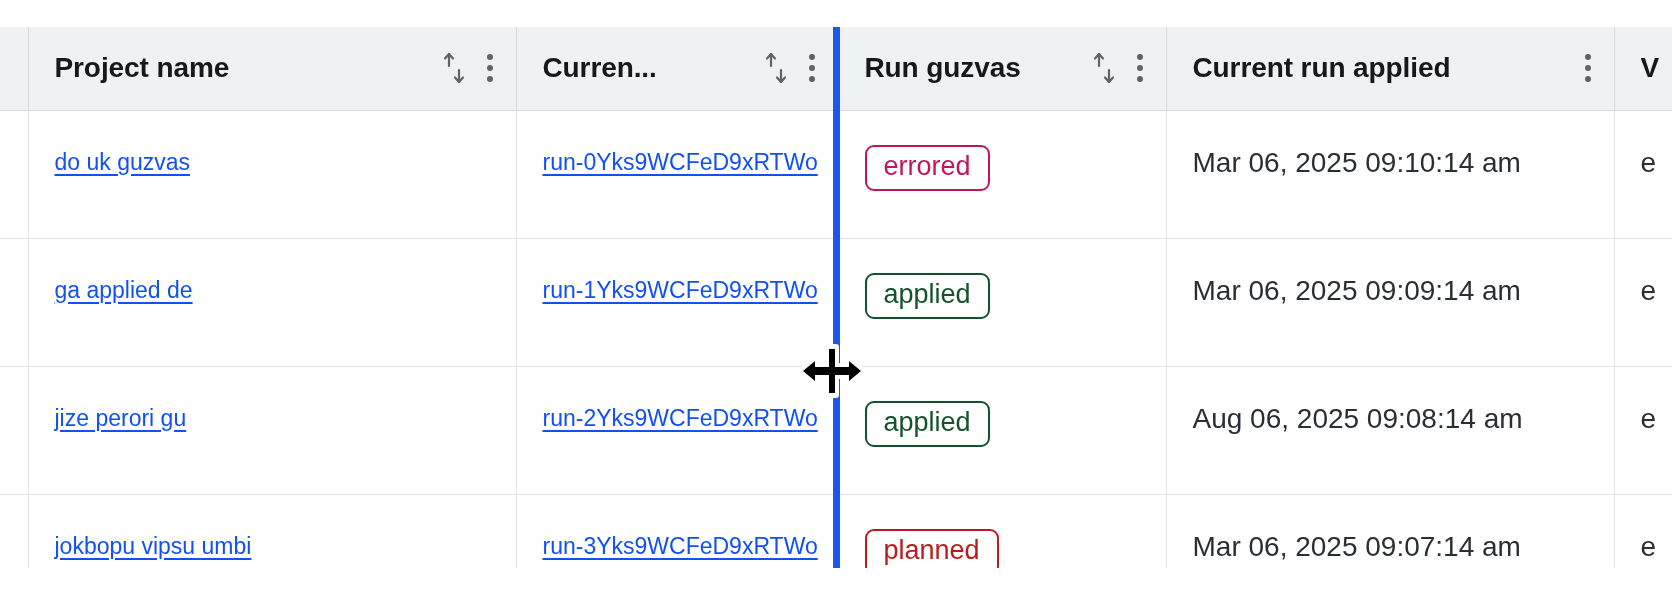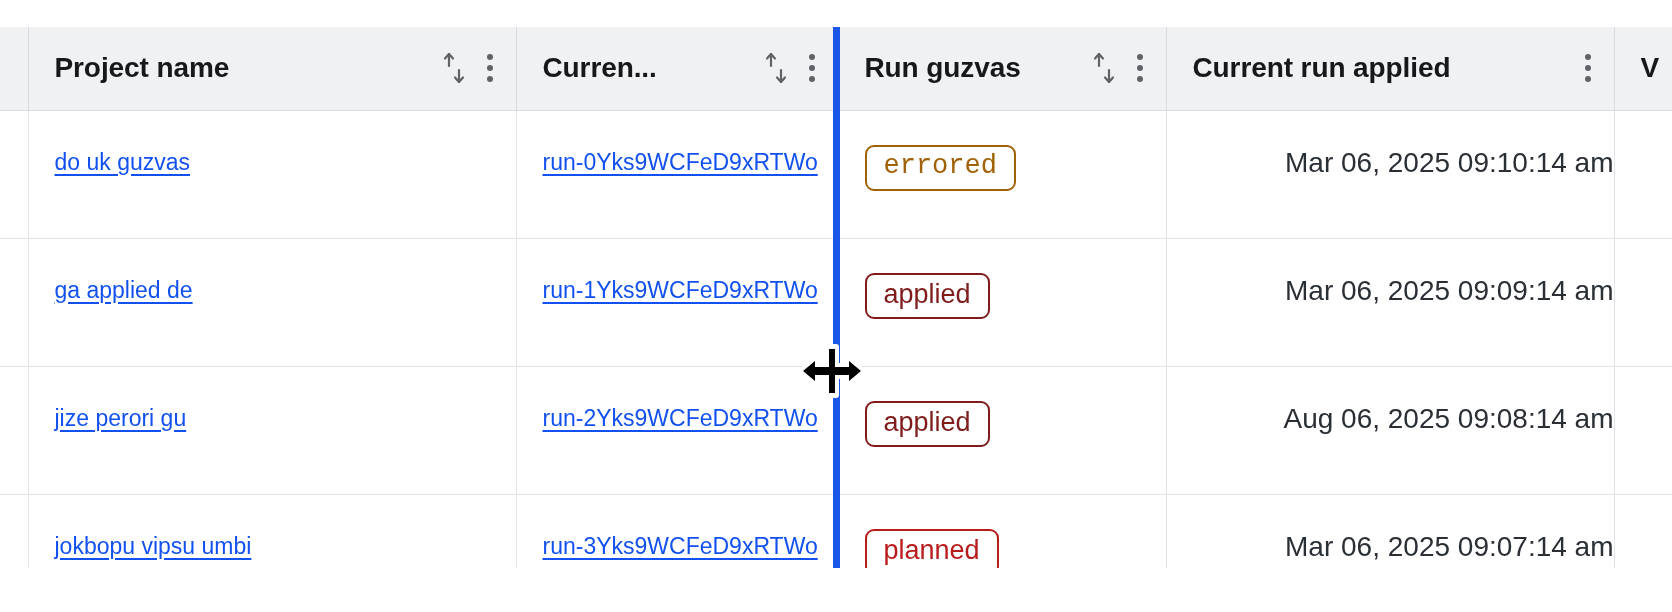--- a/index.html
+++ b/index.html
@@ -150,25 +150,25 @@
   .badge {
     display: inline-block;
     border: 2px solid currentColor;
     border-radius: 9px;
     padding: 6px 17px 9px 17px;
     font-size: 27px;
     line-height: 1;
     background: #ffffff;
     white-space: nowrap;
   }
-  .badge.errored { color: #a16207; font-family: Liberation Mono, monospace; }
-  .badge.applied { color: #7f1d1d; }
+  .badge.errored { color: #be185d; }
+  .badge.applied { color: #14532d; }
   .badge.planned { color: #b91c1c; }
 
-  .plain-text { line-height: 1.3; white-space: nowrap; text-align: right; }
+  .plain-text { line-height: 1.3; white-space: nowrap; }
 
   
   .resize-line {
     position: absolute;
     top: 27px;
     left: 833px;
     width: 7px;
     height: 585px;
     background: #1a56e8;
     z-index: 40;

